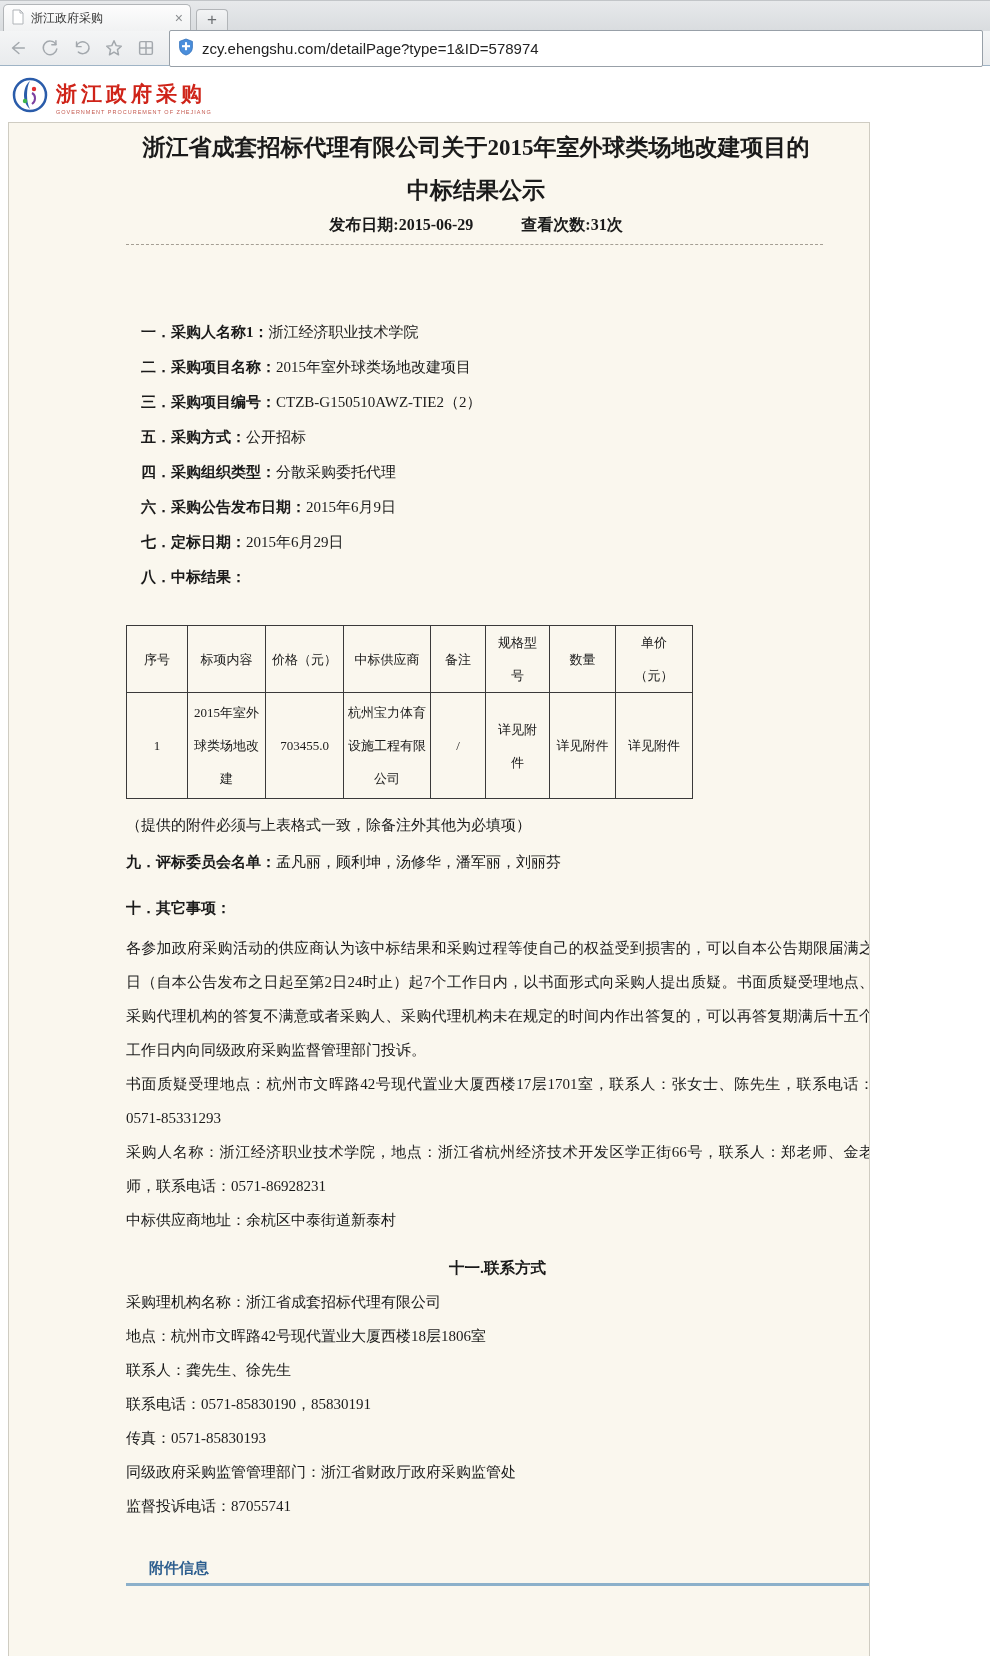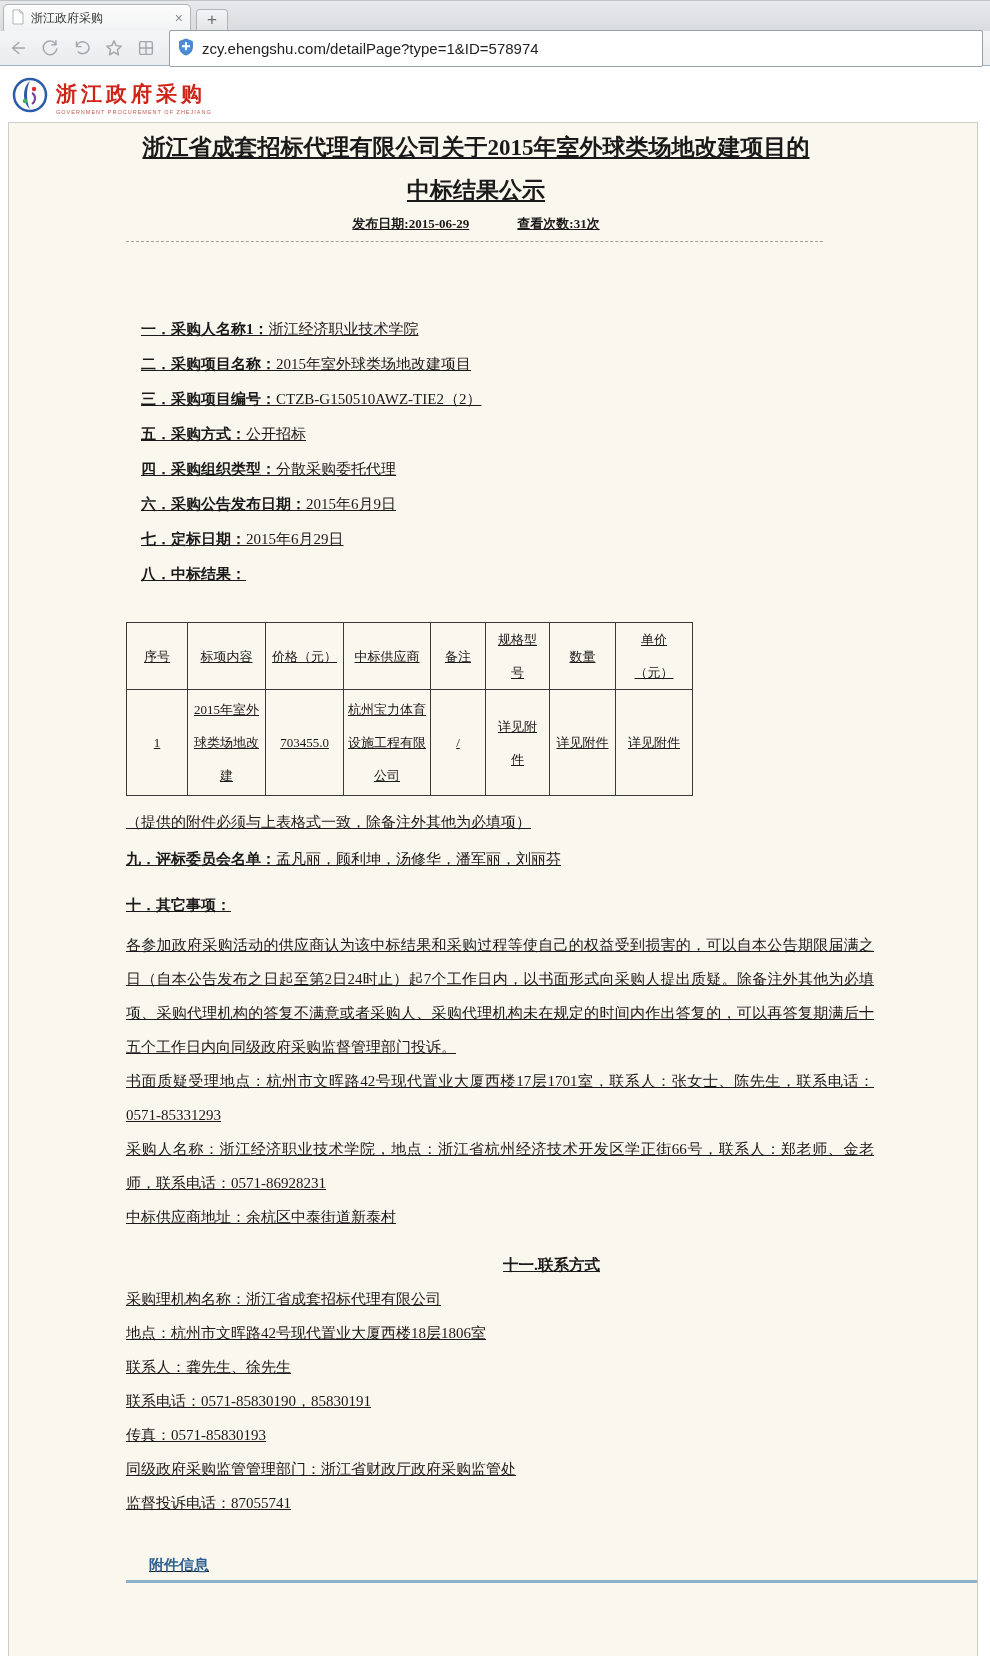--- a/index.html
+++ b/index.html
@@ -42,26 +42,26 @@
   
   .logo-band { height:56px; background:#fff; display:flex; align-items:center; gap:8px; padding:6px 0 0 12px; }
   .logo-txt-title {
     color:#cf2318; font-weight:bold; font-size:21px; letter-spacing:4px;
     font-family:"Liberation Sans","DejaVu Sans",sans-serif;
   }
   .logo-txt-caption { color:#c45a50; font-size:5.5px; letter-spacing:1px; margin-top:1px;
     font-family:"Liberation Sans","DejaVu Sans",sans-serif; }
   
   .content {
-    margin-left:8px; width:970px; height:1534px; background:#faf7ee;
-    border:1px solid #cfccc2; border-bottom:none; padding-left:117px; overflow:hidden;text-decoration:underline;
+    margin-left:8px; width:862px; height:1534px; background:#faf7ee;
+    border:1px solid #cfccc2; border-bottom:none; padding-left:117px; overflow:hidden;
   }
   .doc-title { width:700px; padding-top:3px; text-align:center; font-weight:bold; font-size:23px; line-height:43px; }
   .meta { width:700px; margin-top:3px; display:flex; justify-content:center; gap:48px;
-          font-size:13px; font-weight:bold; }
+          font-size:16px; font-weight:bold; }
   .dashed { width:697px; border-top:1px dashed #a49f94; margin-top:8px; }
   .items { margin-top:70px; }
   .item { font-size:15px; height:35px; line-height:35px;margin-left:15px; }
   .item b { font-weight:bold; }
   table { border-collapse:collapse; margin-top:30px; table-layout:fixed; }
   th,td {
     border:1px solid #3a3a3a; text-align:center; vertical-align:middle;
     font-size:13px; font-weight:normal; line-height:33px; white-space:pre-line; padding:0 4px;
   }
   tr.hdr { height:66px; }
@@ -215,21 +215,21 @@
     </tr>
   </tbody>
     </table>
 
   <div class="note">（提供的附件必须与上表格式一致，除备注外其他为必填项）</div>
 
   <div class="item9"><b>九．评标委员会名单：</b><span>孟凡丽，顾利坤，汤修华，潘军丽，刘丽芬</span></div>
 
   <div class="item10">十．其它事项：</div>
 
-  <p class="para first">各参加政府采购活动的供应商认为该中标结果和采购过程等使自己的权益受到损害的，可以自本公告期限届满之日（自本公告发布之日起至第2日24时止）起7个工作日内，以书面形式向采购人提出质疑。除备注外其他为必填项、采购代理机构的答复不满意或者采购人、采购代理机构未在规定的时间内作出答复的，可以再答复期满后十五个工作日内向同级政府采购监督管理部门投诉。</p>
+  <p class="para first">各参加政府采购活动的供应商认为该中标结果和采购过程等使自己的权益受到损害的，可以自本公告期限届满之日（自本公告发布之日起至第2日24时止）起7个工作日内，以书面形式向采购人提出质疑。书面质疑受理地点、采购代理机构的答复不满意或者采购人、采购代理机构未在规定的时间内作出答复的，可以再答复期满后十五个工作日内向同级政府采购监督管理部门投诉。</p>
   <p class="para">书面质疑受理地点：杭州市文晖路42号现代置业大厦西楼17层1701室，联系人：张女士、陈先生，联系电话：0571-85331293</p>
   <p class="para">采购人名称：浙江经济职业技术学院，地点：浙江省杭州经济技术开发区学正街66号，联系人：郑老师、金老师，联系电话：0571-86928231</p>
   <p class="para">中标供应商地址：余杭区中泰街道新泰村</p>
 
   <div class="sec11">十一.联系方式</div>
 
   <div class="contact">
     <div class="contact-line">采购理机构名称：浙江省成套招标代理有限公司</div>
     <div class="contact-line">地点：杭州市文晖路42号现代置业大厦西楼18层1806室</div>
     <div class="contact-line">联系人：龚先生、徐先生</div>

